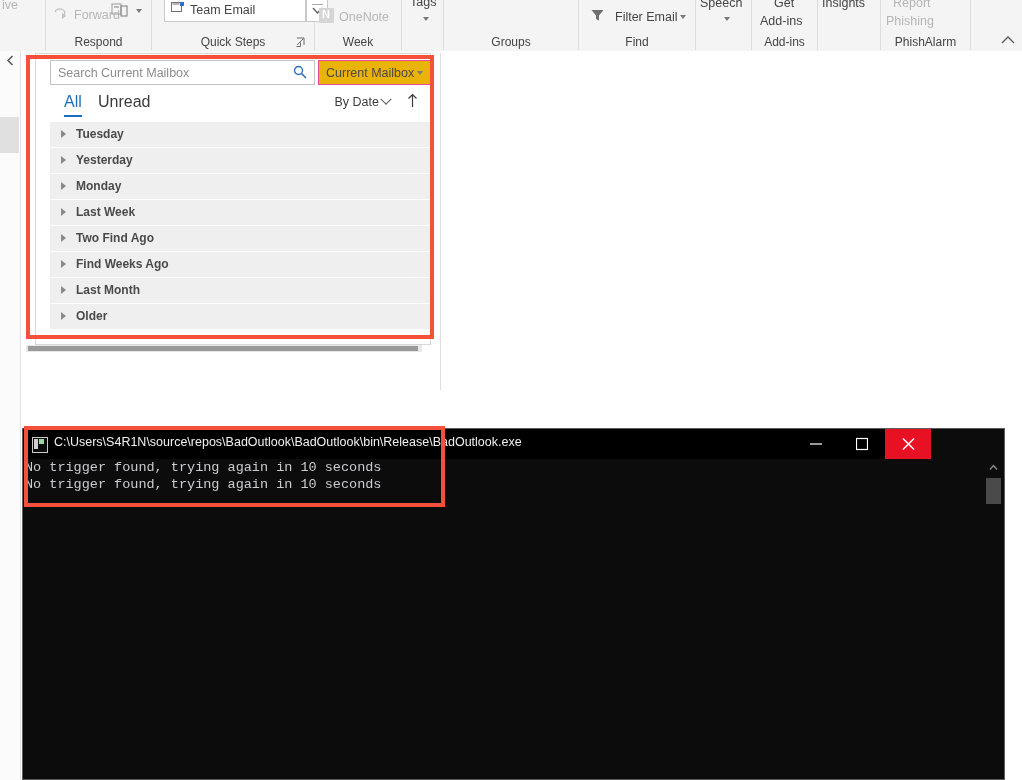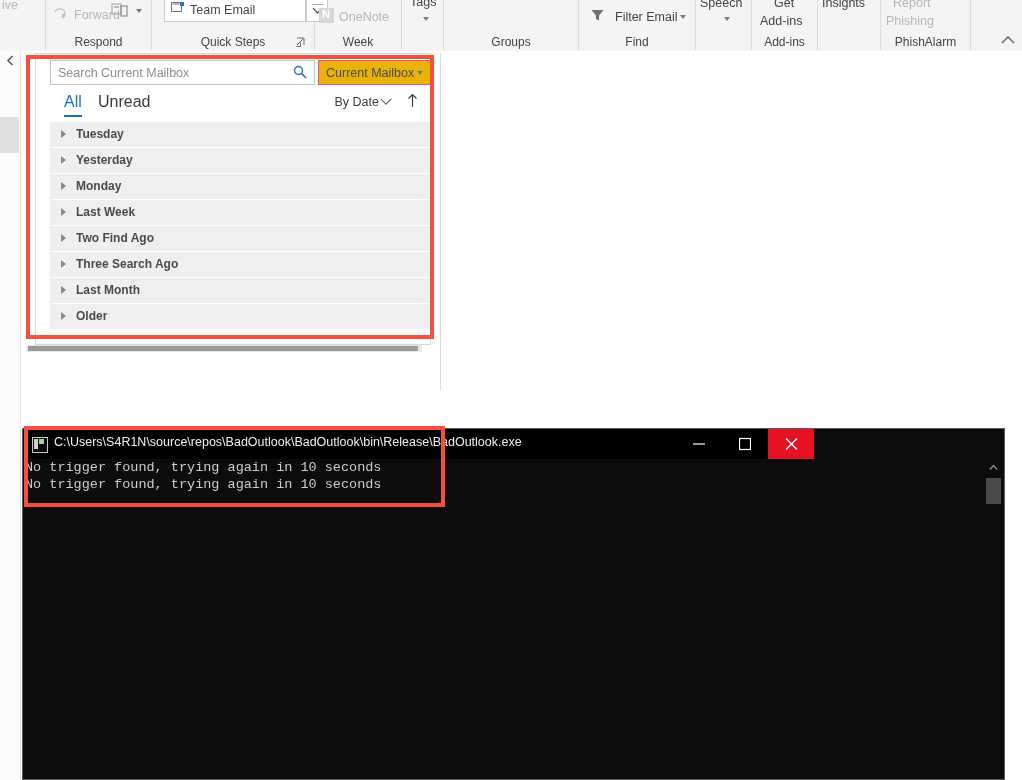--- a/index.html
+++ b/index.html
@@ -153,21 +153,21 @@
   #redbox-console{left:24px;top:426px;width:421px;height:81px;}
   
   #console-win{
     position:absolute;left:22px;top:428px;width:983px;height:352px;
     background:#0c0c0c;
     border:1px solid #5c5c5c;
     box-sizing:border-box;
     overflow:hidden;
   }
   #console-title{
-    position:absolute;left:0;top:0;width:791px;height:30px;
+    position:absolute;left:0;top:0;width:908px;height:30px;
     background:#000000;
   }
   #con-ico{
     position:absolute;left:9px;top:8px;width:14px;height:14px;
     background:#0c0c0c;border:1px solid #c9c9c9;
   }
   #con-ico i{
     position:absolute;display:block;background:#cfcfcf;
   }
   #con-title-text{
@@ -367,21 +367,21 @@
         <div class="grp-row">
           <span class="grp-tri"></span>
           <span class="grp-label">Last Week</span>
         </div>
         <div class="grp-row">
           <span class="grp-tri"></span>
           <span class="grp-label">Two Find Ago</span>
         </div>
         <div class="grp-row">
           <span class="grp-tri"></span>
-          <span class="grp-label">Three Search Ago</span>
+          <span class="grp-label">Find Weeks Ago</span>
         </div>
         <div class="grp-row">
           <span class="grp-tri"></span>
           <span class="grp-label">Last Month</span>
         </div>
         <div class="grp-row">
           <span class="grp-tri"></span>
           <span class="grp-label">Older</span>
         </div>
       </div>

